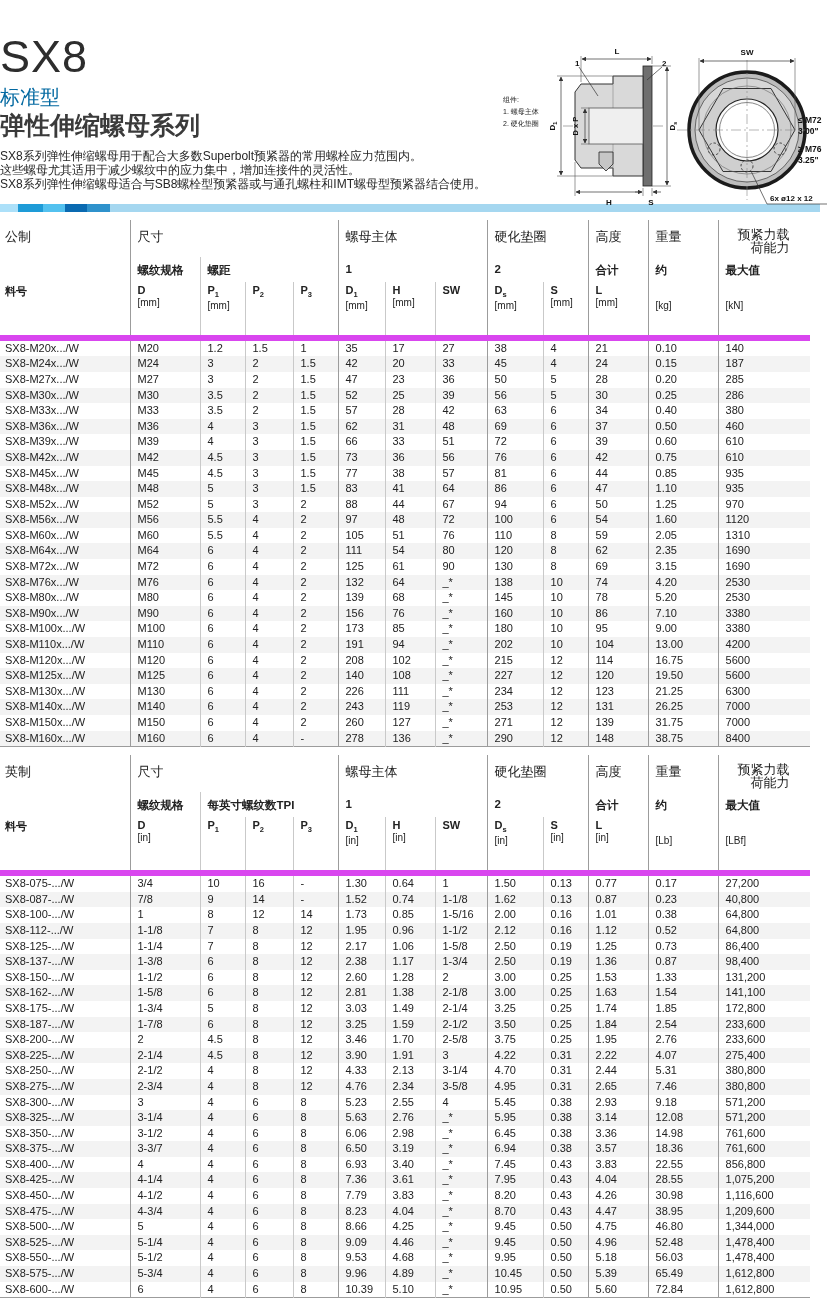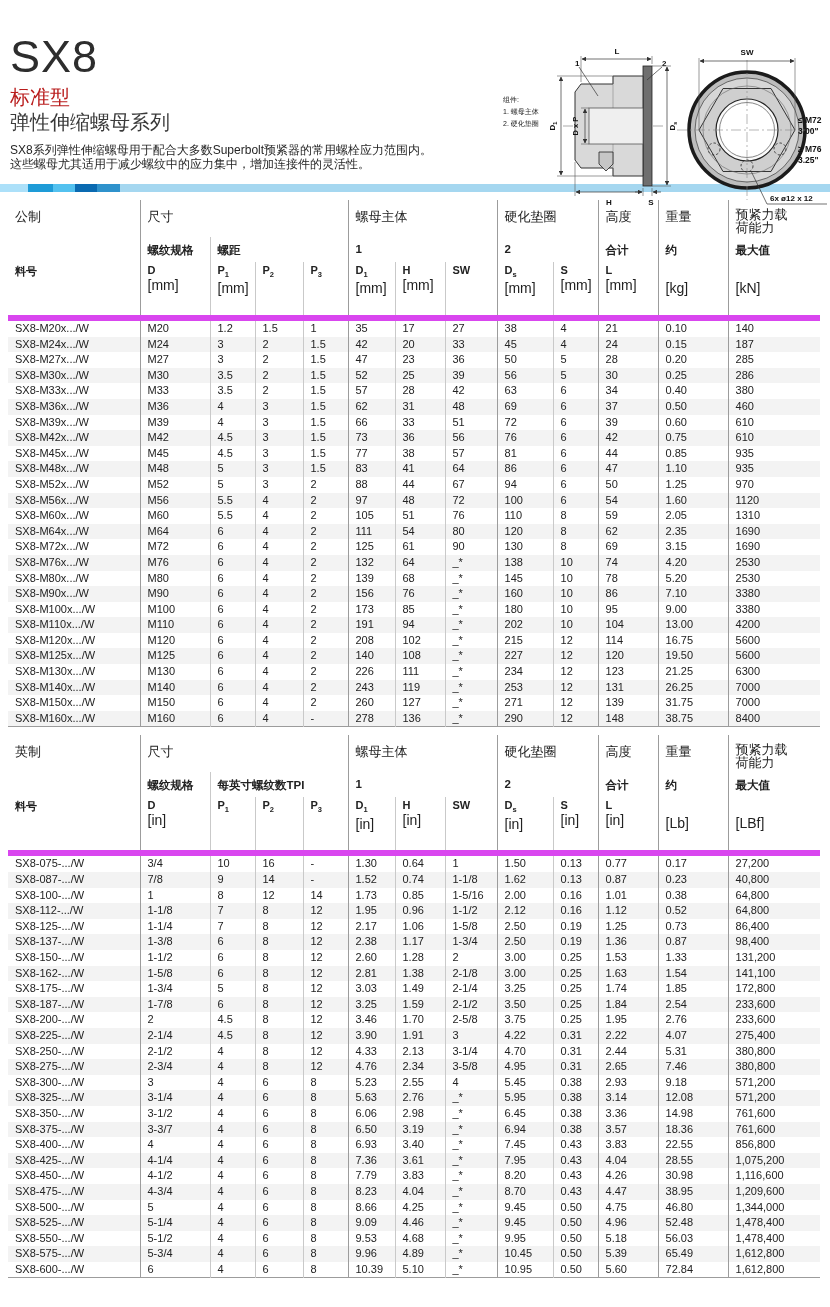--- a/index.html
+++ b/index.html
@@ -1,42 +1,42 @@
 <!DOCTYPE html>
 <html><head>
 <meta charset="utf-8">
 <style>
   html,body{margin:0;padding:0;background:#fff;}
   .page{position:relative;width:830px;height:1307px;background:#fff;overflow:hidden;
         font-family:"Liberation Sans","DejaVu Sans",sans-serif;color:#222;}
-  .content{padding:0 10px;}
+  .content{padding:0 0;}
   .product-title{font-size:45px;font-weight:400;color:#2d2d2d;margin:34px 0 0 0;line-height:1.0;letter-spacing:1px;}
-  .sub1{font-size:20px;font-weight:400;color:#b91c1c;margin-top:7px;line-height:1.1;}
-  .sub2{font-size:20px;font-weight:400;color:#3a3a3a;margin-top:3px;line-height:1.15;}
+  .sub1{font-size:20px;font-weight:400;color:#0369a1;margin-top:7px;line-height:1.1;}
+  .sub2{font-size:25px;font-weight:700;color:#3a3a3a;margin-top:3px;line-height:1.15;}
   .intro{margin-top:9px;font-size:12px;line-height:14px;color:#262626;}
   .intro p{margin:0;}
   .bluebar{display:flex;height:8px;margin-top:13px;width:830px;margin-left:-10px;}
   .bluebar div{height:100%;}
 
   .drawing{position:absolute;top:34px;right:0;width:335px;height:178px;}
 
   table.spec{border-collapse:collapse;table-layout:fixed;width:812px;margin:8px 0 0 -2px;
              border-bottom:1px solid #9c9c9c;}
   .spec td,.spec th{font-size:11px;font-weight:400;text-align:left;padding:2px 2px 2px 7px;
                     vertical-align:top;overflow:hidden;white-space:nowrap;color:#222;}
   tr.h1 td{font-weight:400;font-size:13px;padding-top:8px;height:16px;}
   tr.h2 td{font-weight:700;font-size:11.5px;padding-top:6px;height:17px;}
   tr.h3 th{font-weight:700;border-bottom:6px solid #d946ef;padding-bottom:4px;height:32px;}
-  .h3 .unit{display:block;font-weight:400;font-size:14px;color:#222;margin-top:1px;}
+  .h3 .unit{display:block;font-weight:400;font-size:10px;color:#222;margin-top:1px;}
   .h3 sub{font-size:7.5px;}
   .h3 th.uonly{padding-top:17px;font-weight:400;}
   .ctr{text-align:center;}
   .bd{border-left:1px solid #9c9c9c;}
   .bl{border-left:1px solid #c9c9c9;}
-  .loadw{display:inline-block;width:64px;white-space:normal;line-height:13px;}
+  .loadw{display:inline-block;width:64px;white-space:normal;line-height:13px;text-align:right;}
   .spec tbody tr:nth-child(even){background:#f3f3f3;}
   .spec tbody td{height:11.6px;line-height:11.5px;}
   table.imperial{}
 </style>
 </head>
 <body>
 
 <div class="page">
 
   <svg class="drawing" viewBox="0 0 335 178">
@@ -119,20 +119,21 @@
   </svg>
 
   <div class="content">
     <h1 class="product-title">SX8</h1>
     <div class="sub1">标准型</div>
     <div class="sub2">弹性伸缩螺母系列</div>
 
     <div class="intro">
       <p>SX8系列弹性伸缩螺母用于配合大多数Superbolt预紧器的常用螺栓应力范围内。</p>
       <p>这些螺母尤其适用于减少螺纹中的应力集中，增加连接件的灵活性。</p>
+      <p>SX8系列弹性伸缩螺母适合与SB8螺栓型预紧器或与通孔螺柱和IMT螺母型预紧器结合使用。</p>
     </div>
 
     <div class="bluebar">
       <div style="width:28px;background:#ace0f9"></div>
       <div style="width:25px;background:#1e9bd7"></div>
       <div style="width:22px;background:#53c1ef"></div>
       <div style="width:22px;background:#0a6ab1"></div>
       <div style="width:23px;background:#2f92cc"></div>
       <div style="flex:1;background:#a5d7f0"></div>
     </div>

